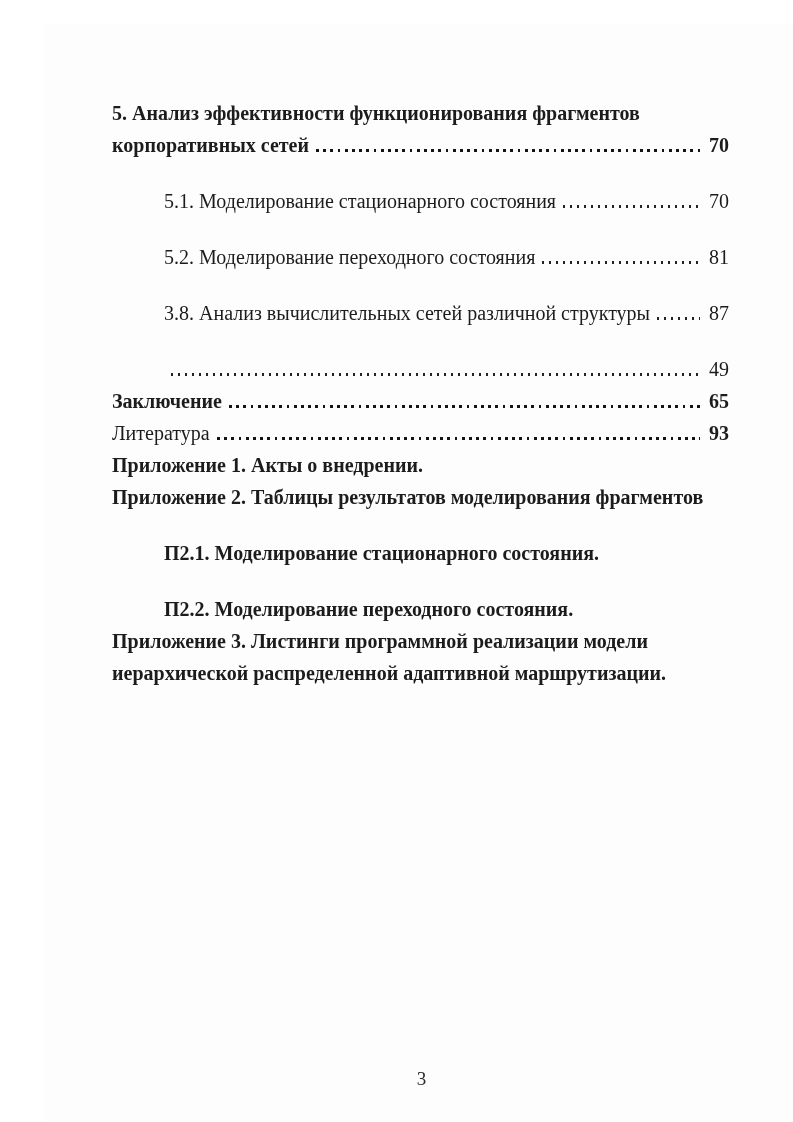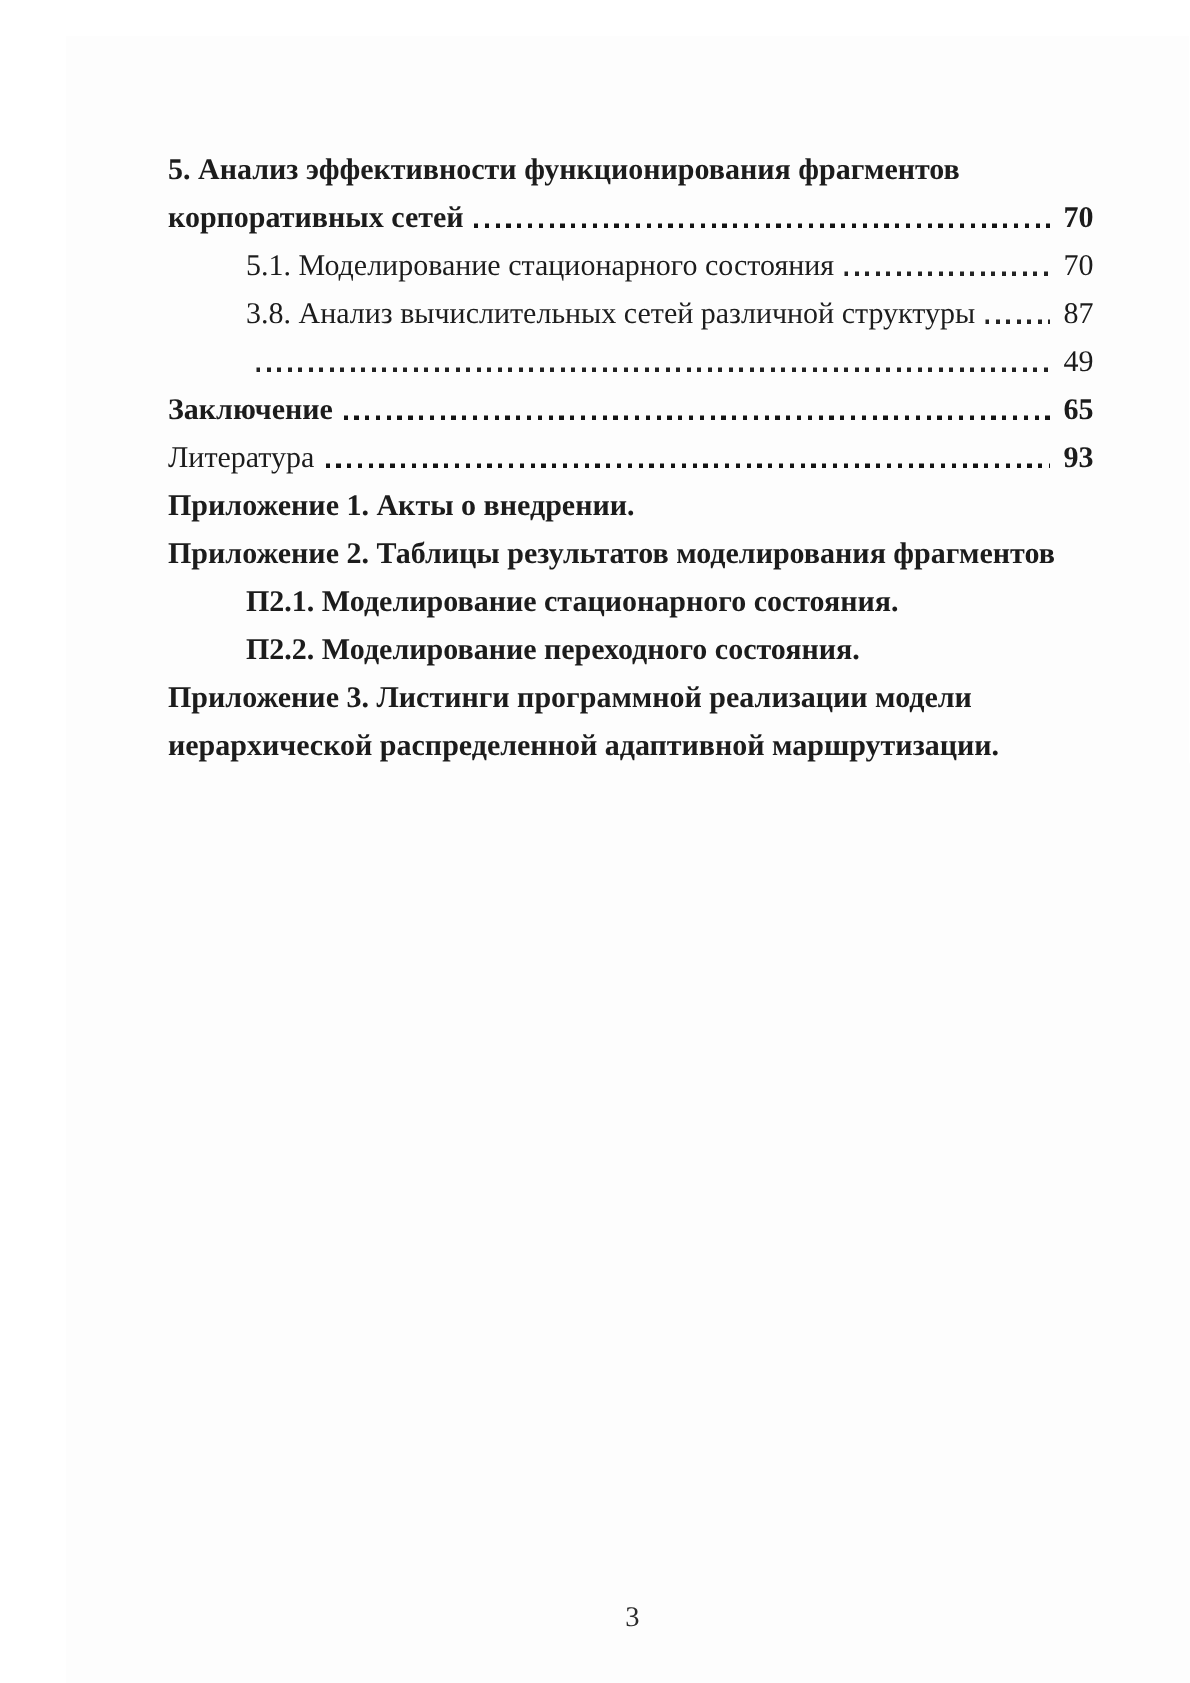--- a/index.html
+++ b/index.html
@@ -30,21 +30,21 @@
     right: 62px;
   }
   .row {
     display: flex;
     align-items: flex-end;
     height: 32px;
     line-height: 32px;
     font-size: 20px;
     white-space: nowrap;
   }
-  .row.indent { padding-left: 52px; }
+  .row.indent { padding-left: 52px; margin-top: 24px; }
   .bold { font-weight: bold; }
   .t { flex: 0 0 auto; }
   .leader {
     flex: 1 1 auto;
     align-self: flex-end;
     height: 3px;
     margin: 0 7px 9px 7px;
     background: repeating-linear-gradient(to right, #232323 0px, #232323 2.4px, transparent 2.4px, transparent 7px);
   }
   .leader.thick {
@@ -84,20 +84,25 @@
     <span class="leader thick"></span>
     <span class="num">70</span>
   </div>
 
   <div class="row indent">
     <span class="t">5.1. Моделирование стационарного состояния</span>
     <span class="leader"></span>
     <span class="num">70</span>
   </div>
 
+  <div class="row indent">
+    <span class="t">5.2. Моделирование переходного состояния</span>
+    <span class="leader"></span>
+    <span class="num">81</span>
+  </div>
 
   <div class="row indent">
     <span class="t">3.8. Анализ вычислительных сетей различной структуры</span>
     <span class="leader"></span>
     <span class="num">87</span>
   </div>
 
   <div class="row indent">
     <span class="leader"></span>
     <span class="num">49</span>

